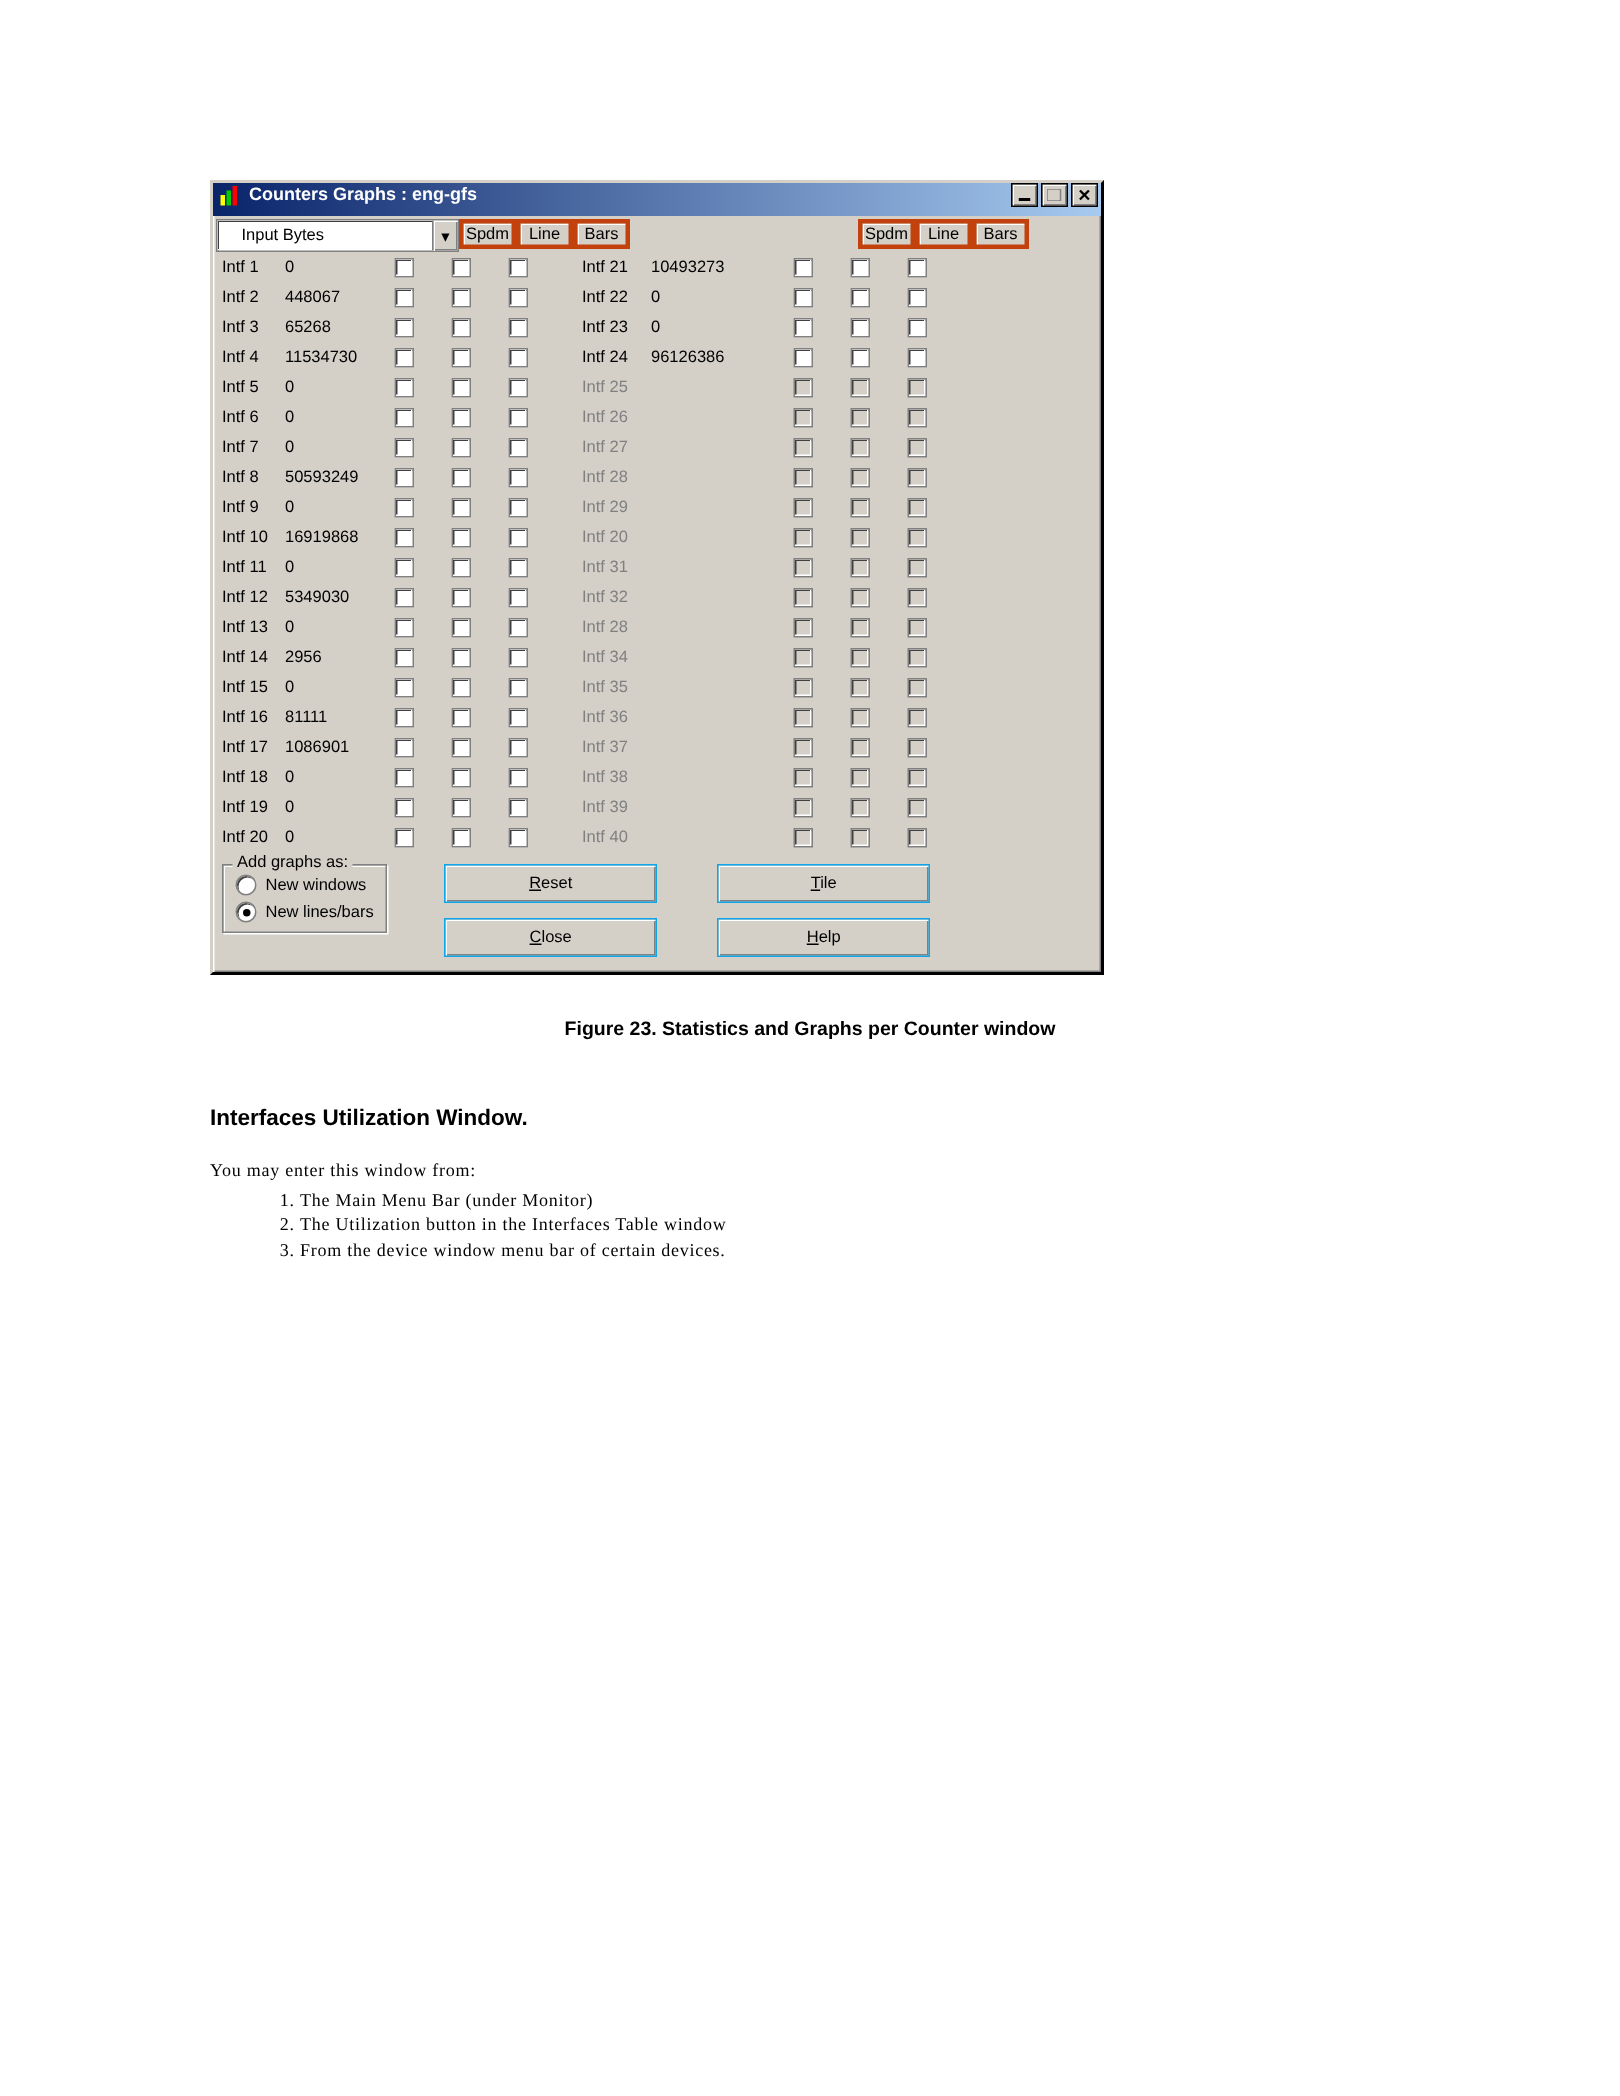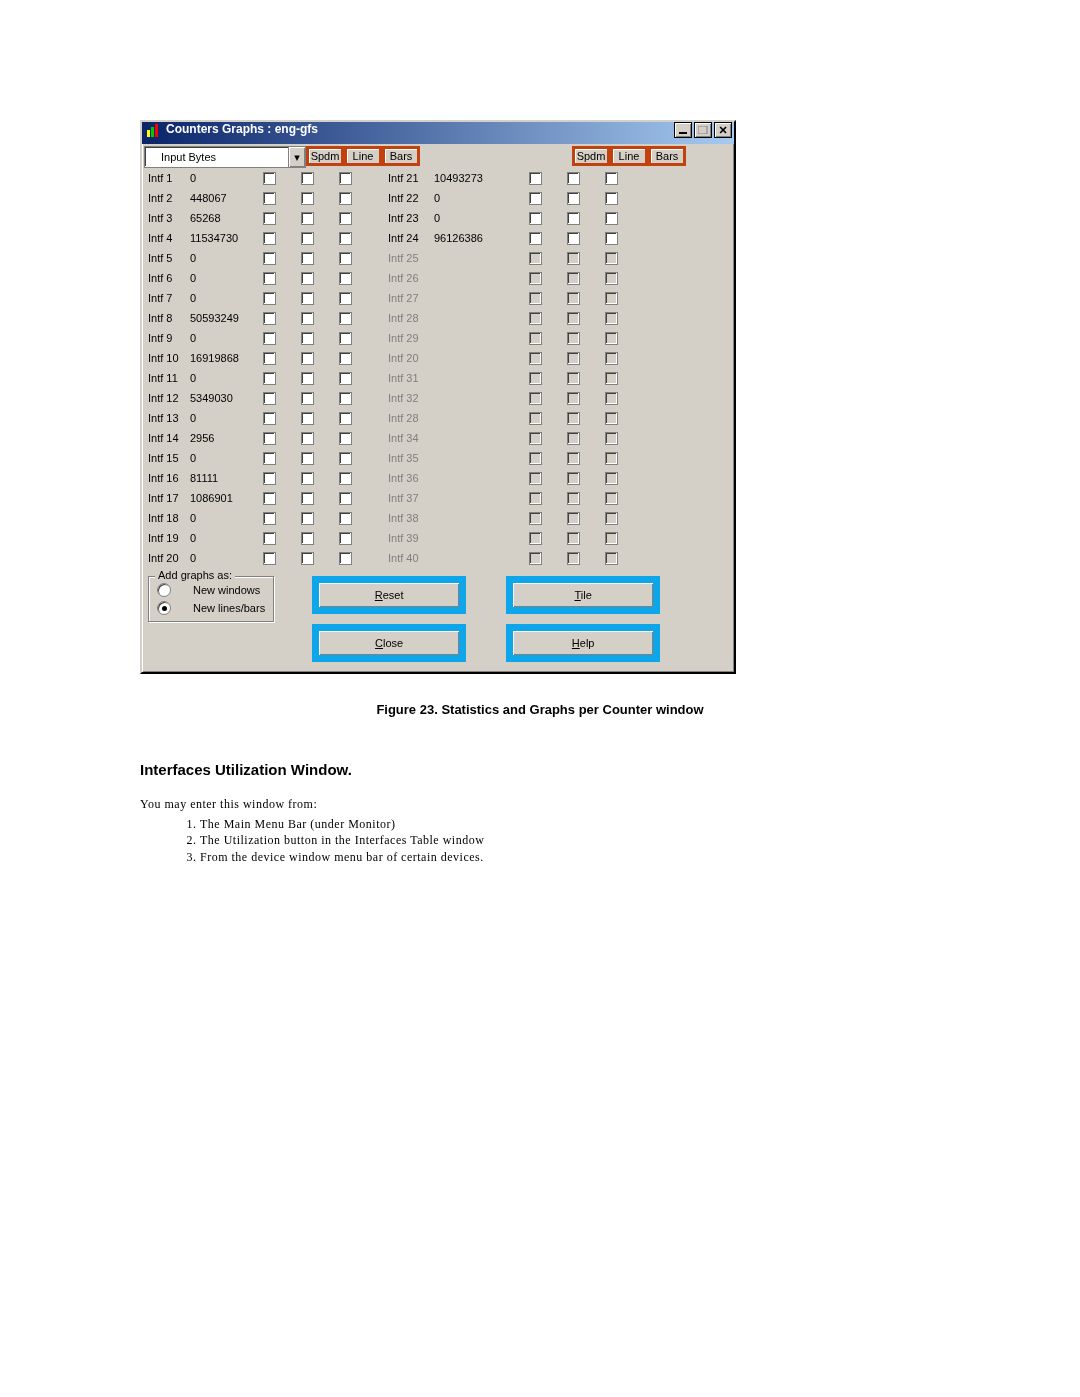--- a/index.html
+++ b/index.html
@@ -113,34 +113,34 @@
     box-shadow: inset 1px 1px 0 #fff, 1px 1px 0 #fff;
     padding: 2px 8px 6px 8px;
     position:relative;
     font-size:11px;
     margin-right: 38px;
   }
   .groupbox .legend {
     position:absolute; top:-8px; left:6px;
     background:#d4d0c8; padding:0 3px;
   }
-  .radio-row { display:flex; align-items:center; margin-top:4px;gap:16px; }
+  .radio-row { display:flex; align-items:center; margin-top:4px; }
   .radio {
     width:12px; height:12px; border-radius:50%;
     border:1px solid #808080;
     box-shadow: inset -1px -1px 0 #fff, inset 1px 1px 0 #404040;
     background:#fff; margin-right:6px;
     display:flex; align-items:center; justify-content:center;
   }
   .radio .dot { width:5px; height:5px; background:#000; border-radius:50%; }
   .btncol { display:flex; flex-direction:column; gap:10px; }
   .btn {
     width:140px; height:24px;
     background:#d4d0c8;
-    border:7px solid #0ea5e9;
+    border:1px solid #0ea5e9;
     box-shadow: inset 1px 1px 0 #fff, inset -1px -1px 0 #808080;
     display:flex; align-items:center; justify-content:center;
     font-size:11px;
   }
   .btn .ul { text-decoration:underline; }
   
   .caption {
     text-align:center;
     font-weight:bold;
     font-size:13px;

